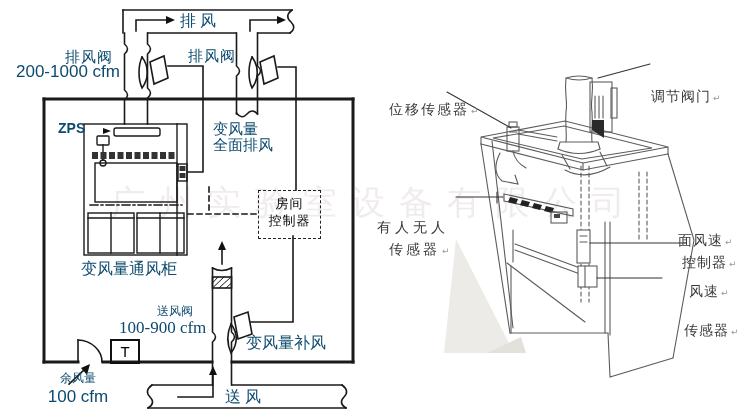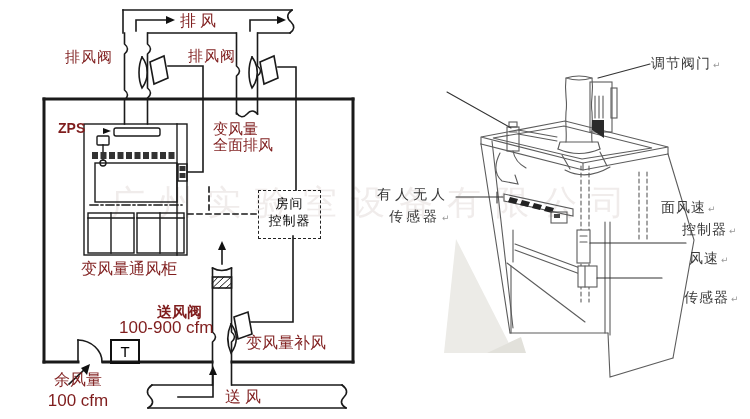--- a/index.html
+++ b/index.html
@@ -1,22 +1,22 @@
 <!DOCTYPE html>
 <html><head>
 <meta charset="utf-8">
 <style>
   html,body{margin:0;padding:0;background:#fff;}
   #stage{position:relative;width:750px;height:419px;background:#ffffff;overflow:hidden;
          font-family:"Liberation Serif",serif;}
   svg{position:absolute;top:0;left:0;}
-  .lbl{position:absolute;white-space:nowrap;color:#7f1d1d;}
+  .lbl{position:absolute;white-space:nowrap;color:#0c4a6e;}
   .cn{font-family:"Liberation Serif",serif;}
   .num{font-family:"Liberation Sans",sans-serif;}
-  .gray{color:#3a3a3a;}
+  .gray{color:#3a3a3a;margin-top:33px;}
   .ret{font-size:9px;color:#999;margin-left:2px;font-family:"DejaVu Sans",sans-serif;}
   .ctrbox{position:absolute;border:1.5px dashed #222;text-align:center;}
   .tbox{position:absolute;border:2px solid #111;text-align:center;
         font-family:"Liberation Sans",sans-serif;}
   #watermark{position:absolute;left:0;top:180px;width:750px;text-align:center;
              font-size:34px;letter-spacing:14px;color:rgba(185,170,166,0.22);
              pointer-events:none;font-family:"Liberation Serif",serif;}
 </style>
 </head>
 <body>
@@ -218,62 +218,66 @@
         <path d="M456,197 H503 M497,192 V203"></path>
         <path d="M590,243 H686"></path>
         <path d="M597,278 H662"></path>
       </g>
     </g>
   </svg>
 
   <div class="lbl cn" style="left:180px;top:11px;font-size:16px;letter-spacing:4px;">排风</div>
 
   <div class="lbl cn" style="left:65px;top:48px;font-size:15px;letter-spacing:1px;">排风阀</div>
+  <div class="lbl num" style="left:16px;top:62px;font-size:17px;">200-1000 cfm</div>
 
   <div class="lbl cn" style="left:188px;top:47px;font-size:15px;letter-spacing:1px;">排风阀</div>
 
   <div class="lbl cn" style="left:213px;top:121px;width:80px;font-size:15px;line-height:16px;">
     <div>变风量</div>
     <div>全面排风</div>
   </div>
 
   <div class="lbl num" style="left:50px;top:120px;font-size:14px;font-weight:bold;margin-left:8px;">ZPS</div>
 
   <div class="lbl cn" style="left:81px;top:259px;font-size:16px;">变风量通风柜</div>
 
   <div class="ctrbox cn" style="left:258px;top:190px;width:61px;height:43px;font-size:13px;line-height:17px;padding-top:4px;letter-spacing:1px;">
     <div>房间</div>
     <div>控制器</div>
   </div>
 
-  <div class="lbl cn" style="left:157px;top:303px;font-size:15px;font-weight:bold;">送风阀</div>
-  <div class="lbl num" style="left:119px;top:318px;font-size:17px;">100-900 cfm</div>
+  <div class="lbl cn" style="left:157px;top:303px;font-size:12px;">送风阀</div>
+  <div class="lbl num" style="left:119px;top:318px;font-size:17px;font-family:Liberation Serif, serif;">100-900 cfm</div>
 
   <div class="lbl cn" style="left:246px;top:333px;font-size:16px;">变风量补风</div>
 
   <div class="tbox" style="left:110px;top:339px;width:26px;height:21px;font-size:15px;line-height:21px;">T</div>
 
   <div class="lbl cn" style="left:36px;top:370px;width:84px;text-align:center;">
-    <div style="font-size:16px;">余风量</div>
+    <div style="font-size:12px;">余风量</div>
     <div class="num" style="font-size:17px;">100 cfm</div>
   </div>
 
   <div class="lbl cn" style="left:225px;top:387px;font-size:16px;letter-spacing:4px;">送风</div>
 
+  <div class="lbl cn gray" style="left:389px;top:68px;font-size:14px;letter-spacing:2px;">
+    <span>位移传感器</span><span class="ret">↵</span>
+  </div>
 
   <div class="lbl cn gray" style="left:651px;top:55px;font-size:14px;letter-spacing:1px;">
     <span>调节阀门</span><span class="ret">↵</span>
   </div>
 
   <div class="lbl cn gray" style="left:377px;top:186px;font-size:14px;letter-spacing:4px;">有人无人</div>
   <div class="lbl cn gray" style="left:389px;top:208px;font-size:14px;letter-spacing:3px;">
     <span>传感器</span><span class="ret">↵</span>
   </div>
 
-  <div class="lbl cn gray" style="left:661px;top:199px;font-size:14px;letter-spacing:1px;">
+  <div class="lbl cn gray" style="left:678px;top:199px;font-size:14px;letter-spacing:1px;">
     <span>面风速</span><span class="ret">↵</span>
   </div>
   <div class="lbl cn gray" style="left:682px;top:221px;font-size:14px;letter-spacing:1px;text-align:center;">
     <span>控制器</span><span class="ret">↵</span>
   </div>
 
   <div class="lbl cn gray" style="left:689px;top:250px;font-size:14px;letter-spacing:1px;">
     <span>风速</span><span class="ret">↵</span>
   </div>
   <div class="lbl cn gray" style="left:684px;top:289px;font-size:14px;letter-spacing:1px;">

